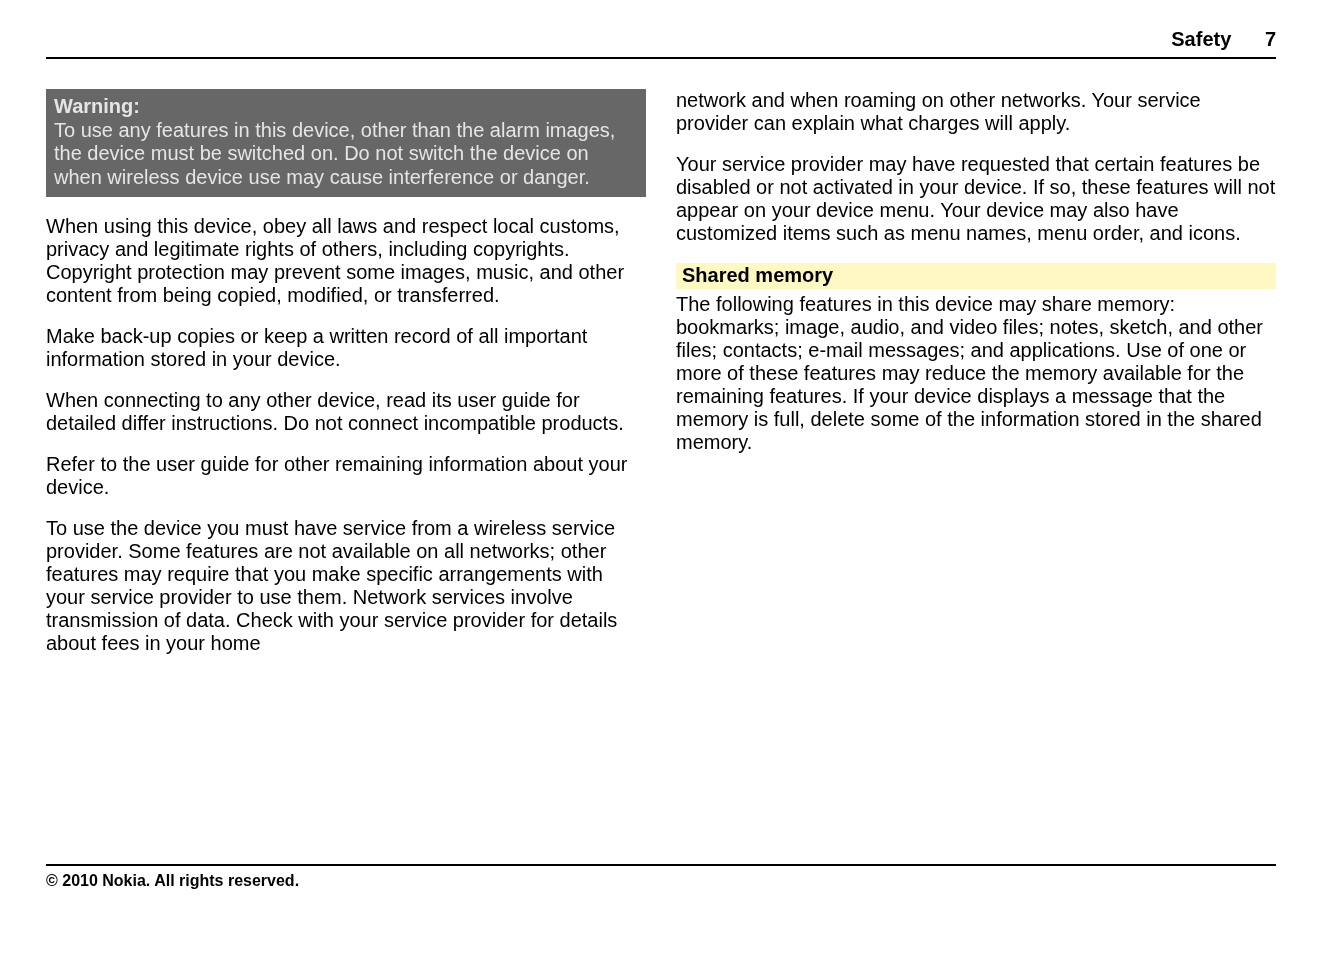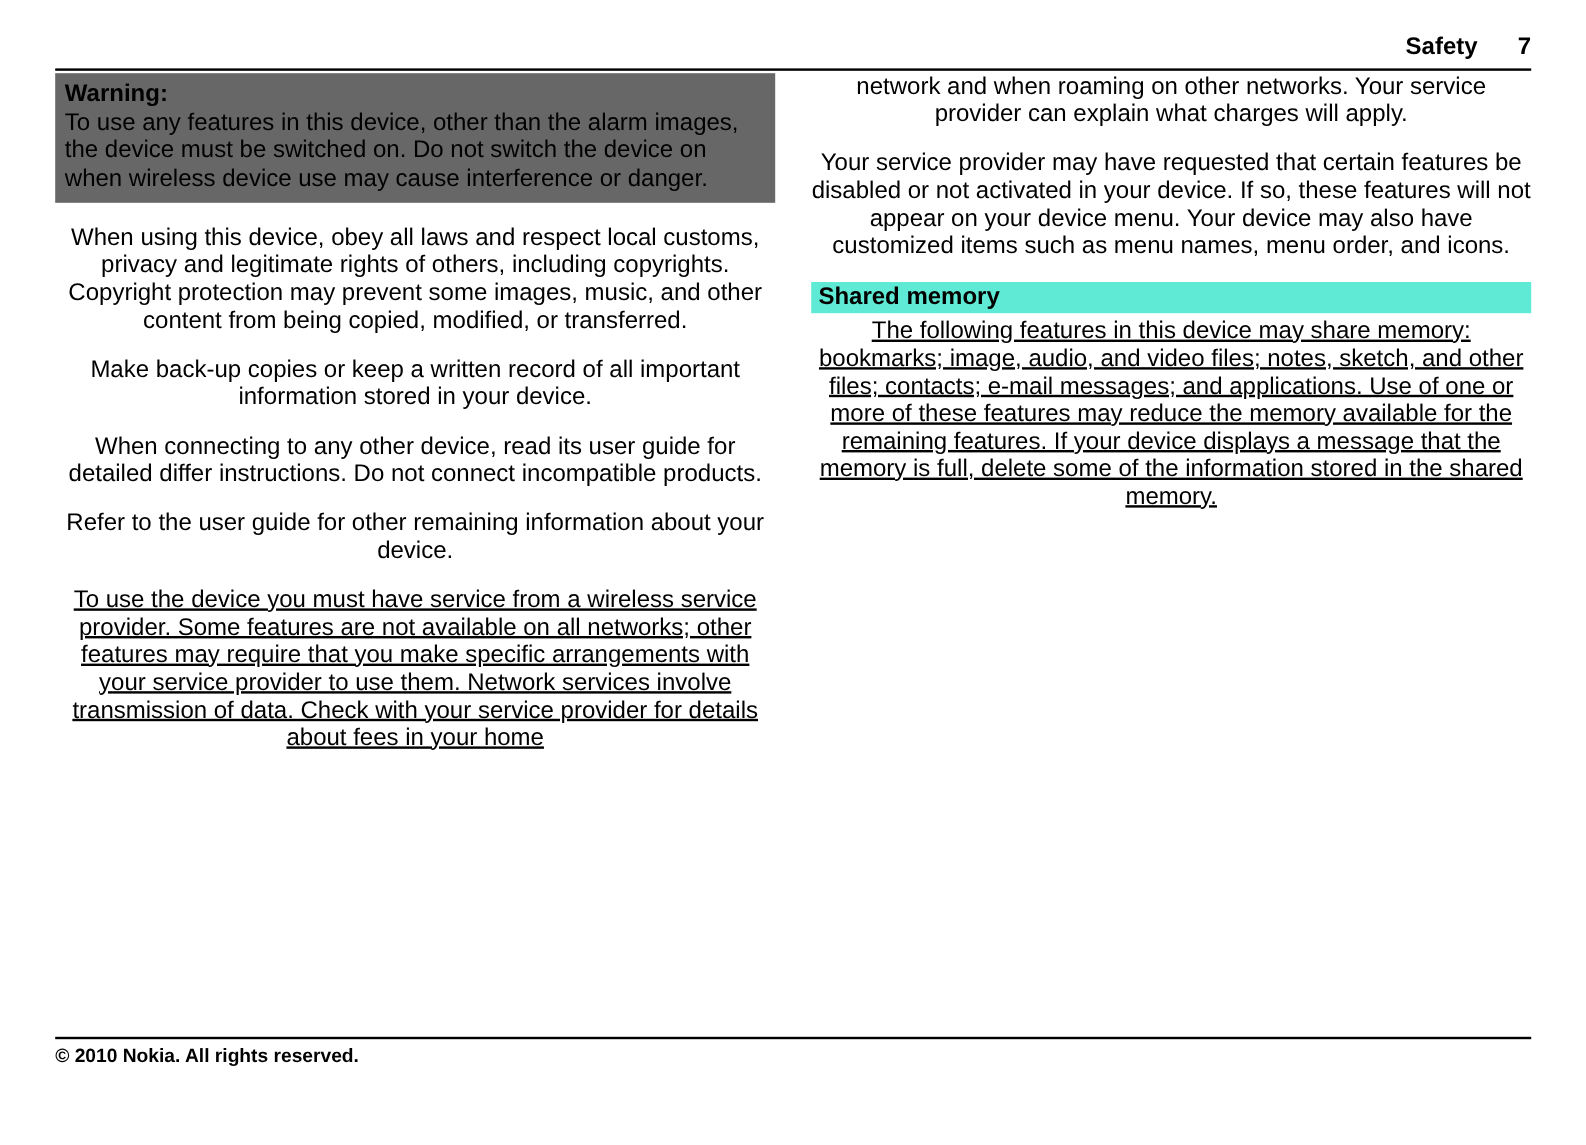--- a/index.html
+++ b/index.html
@@ -10,42 +10,42 @@
     background: #fff;
     width: 1322px;
     height: 954px;
     padding: 28px 46px 20px 46px;
     position: relative;
   }
   .header {
     text-align: right;
     padding-bottom: 6px;
     border-bottom: 2px solid #000;
-    margin-bottom: 2px;
+    margin-bottom: 30px;
   }
   .header .title { font-weight: 700; margin-right: 28px; }
   .header .pnum { font-weight: 700; }
   .columns {
     display: flex;
     gap: 30px;
     height: 778px;
   }
   .col { flex: 1; }
   .warning-box {
     background: #676767;
-    color: #000000;
+    color: #e5e5e5;
     padding: 6px 8px 8px 8px;
     margin-bottom: 18px;
     line-height: 1.16;
   }
   .warning-box .wtitle { font-weight: 700; display: block; margin-bottom: 1px; }
-  .para { line-height: 1.15; margin-bottom: 18px; text-align: center; }
-  .para:last-child { margin-bottom: 0; text-decoration: underline; }
+  .para { line-height: 1.15; margin-bottom: 18px; }
+  .para:last-child { margin-bottom: 0; }
   .section-head {
-    background: #5eead4;
+    background: #fef9c3;
     font-weight: 700;
     padding: 1px 6px 2px 6px;
     margin-bottom: 4px;
   }
   .footer {
     position: absolute;
     left: 46px;
     right: 46px;
     bottom: 64px;
     border-top: 2px solid #000;

